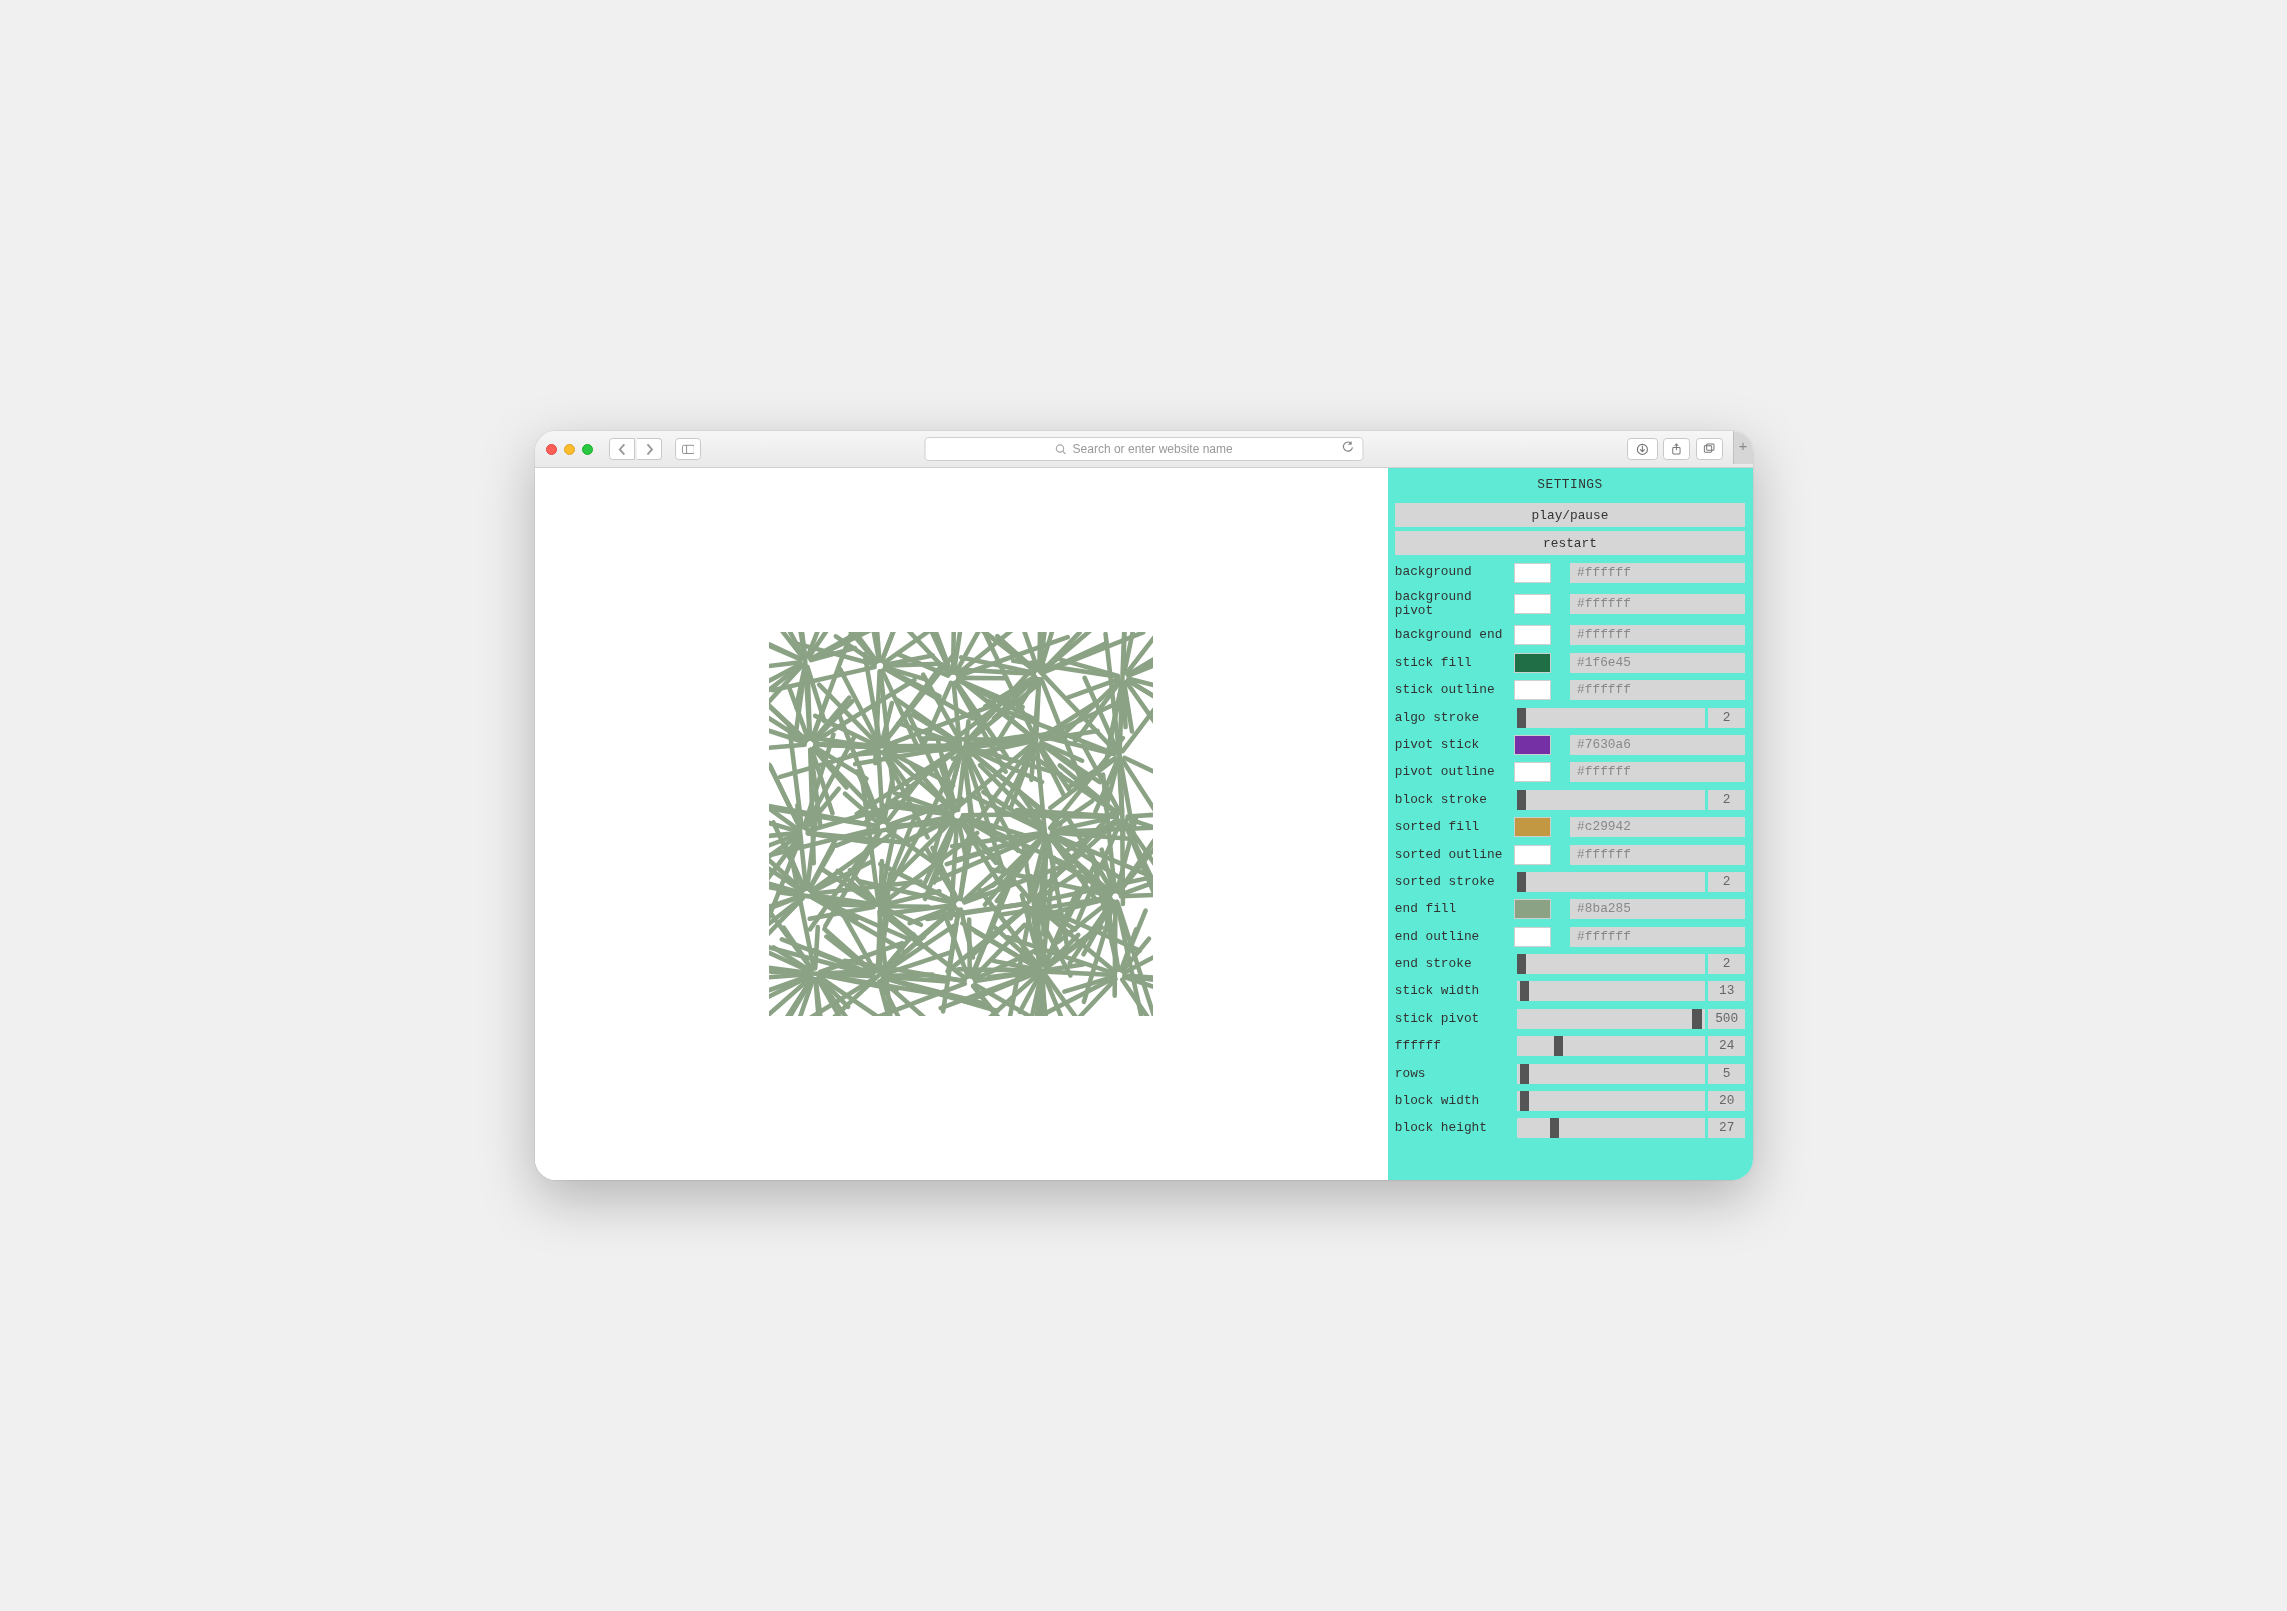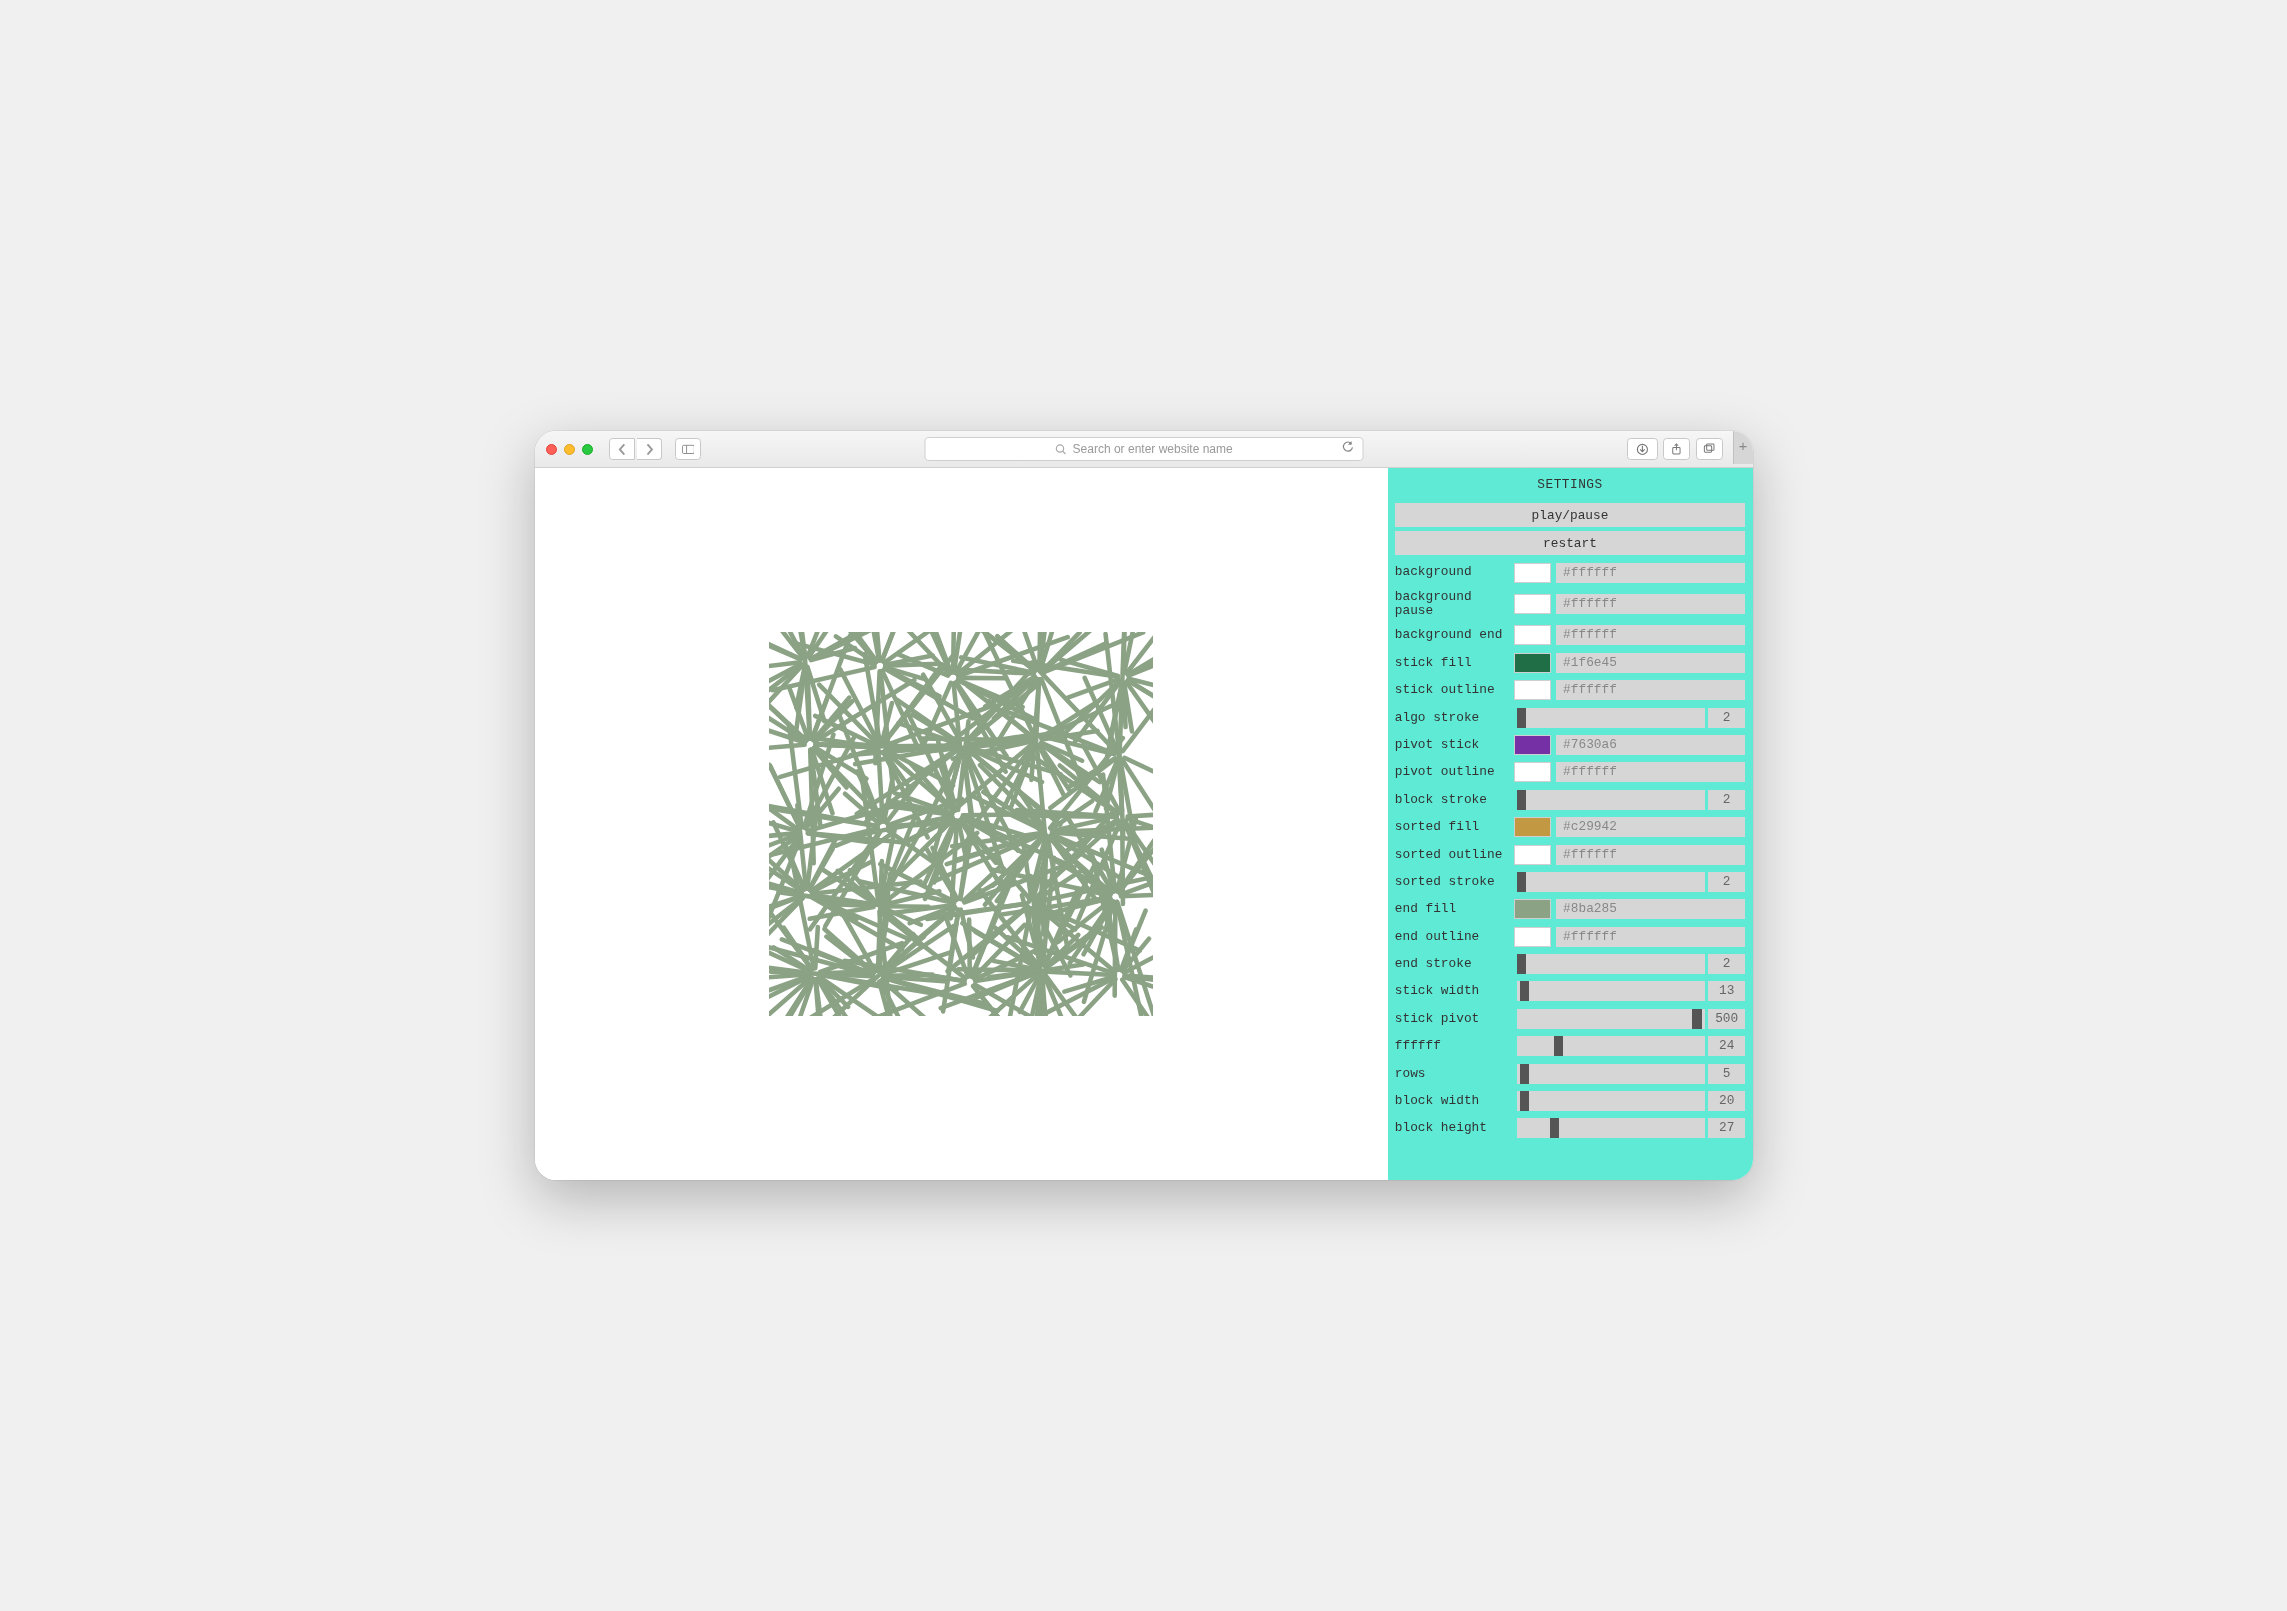--- a/index.html
+++ b/index.html
@@ -135,21 +135,21 @@
   border: 0.9px solid #cfcfcf;
   flex-shrink: 0;
 }
 .textval {
   flex: 1;
   background: #d6d6d6;
   height: 20px;
   line-height: 20px;
   padding: 0 7.3px;
   color: #888;
-  margin-left: 5px;
+  margin-left: 19px;
 }
 .slider-track {
   flex: 1;
   background: #d6d6d6;
   height: 20px;
   position: relative;
   margin-left: 3.7px;
 }
 .slider-thumb {
   position: absolute;
@@ -730,21 +730,21 @@
       <div class="panel-title">SETTINGS</div>
       <div class="panel-btn">play/pause</div>
       <div class="panel-btn">restart</div>
       <div id="rows">
           <div class="row">
             <div class="label">background</div>
             <div class="swatch" style="background: rgb(255, 255, 255);"></div>
             <div class="textval">#ffffff</div>
           </div>
           <div class="row">
-            <div class="label">background pause</div>
+            <div class="label">background pivot</div>
             <div class="swatch" style="background: rgb(255, 255, 255);"></div>
             <div class="textval">#ffffff</div>
           </div>
           <div class="row">
             <div class="label">background end</div>
             <div class="swatch" style="background: rgb(255, 255, 255);"></div>
             <div class="textval">#ffffff</div>
           </div>
           <div class="row">
             <div class="label">stick fill</div>

